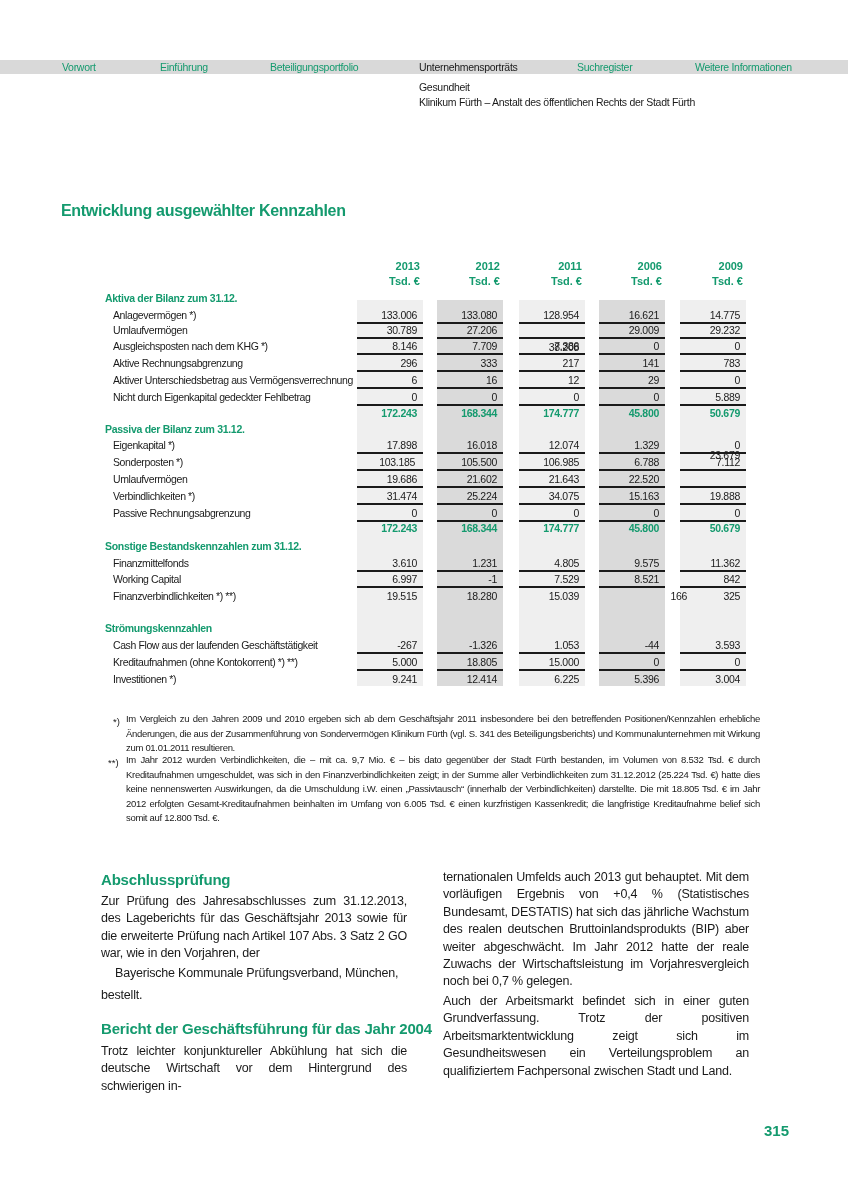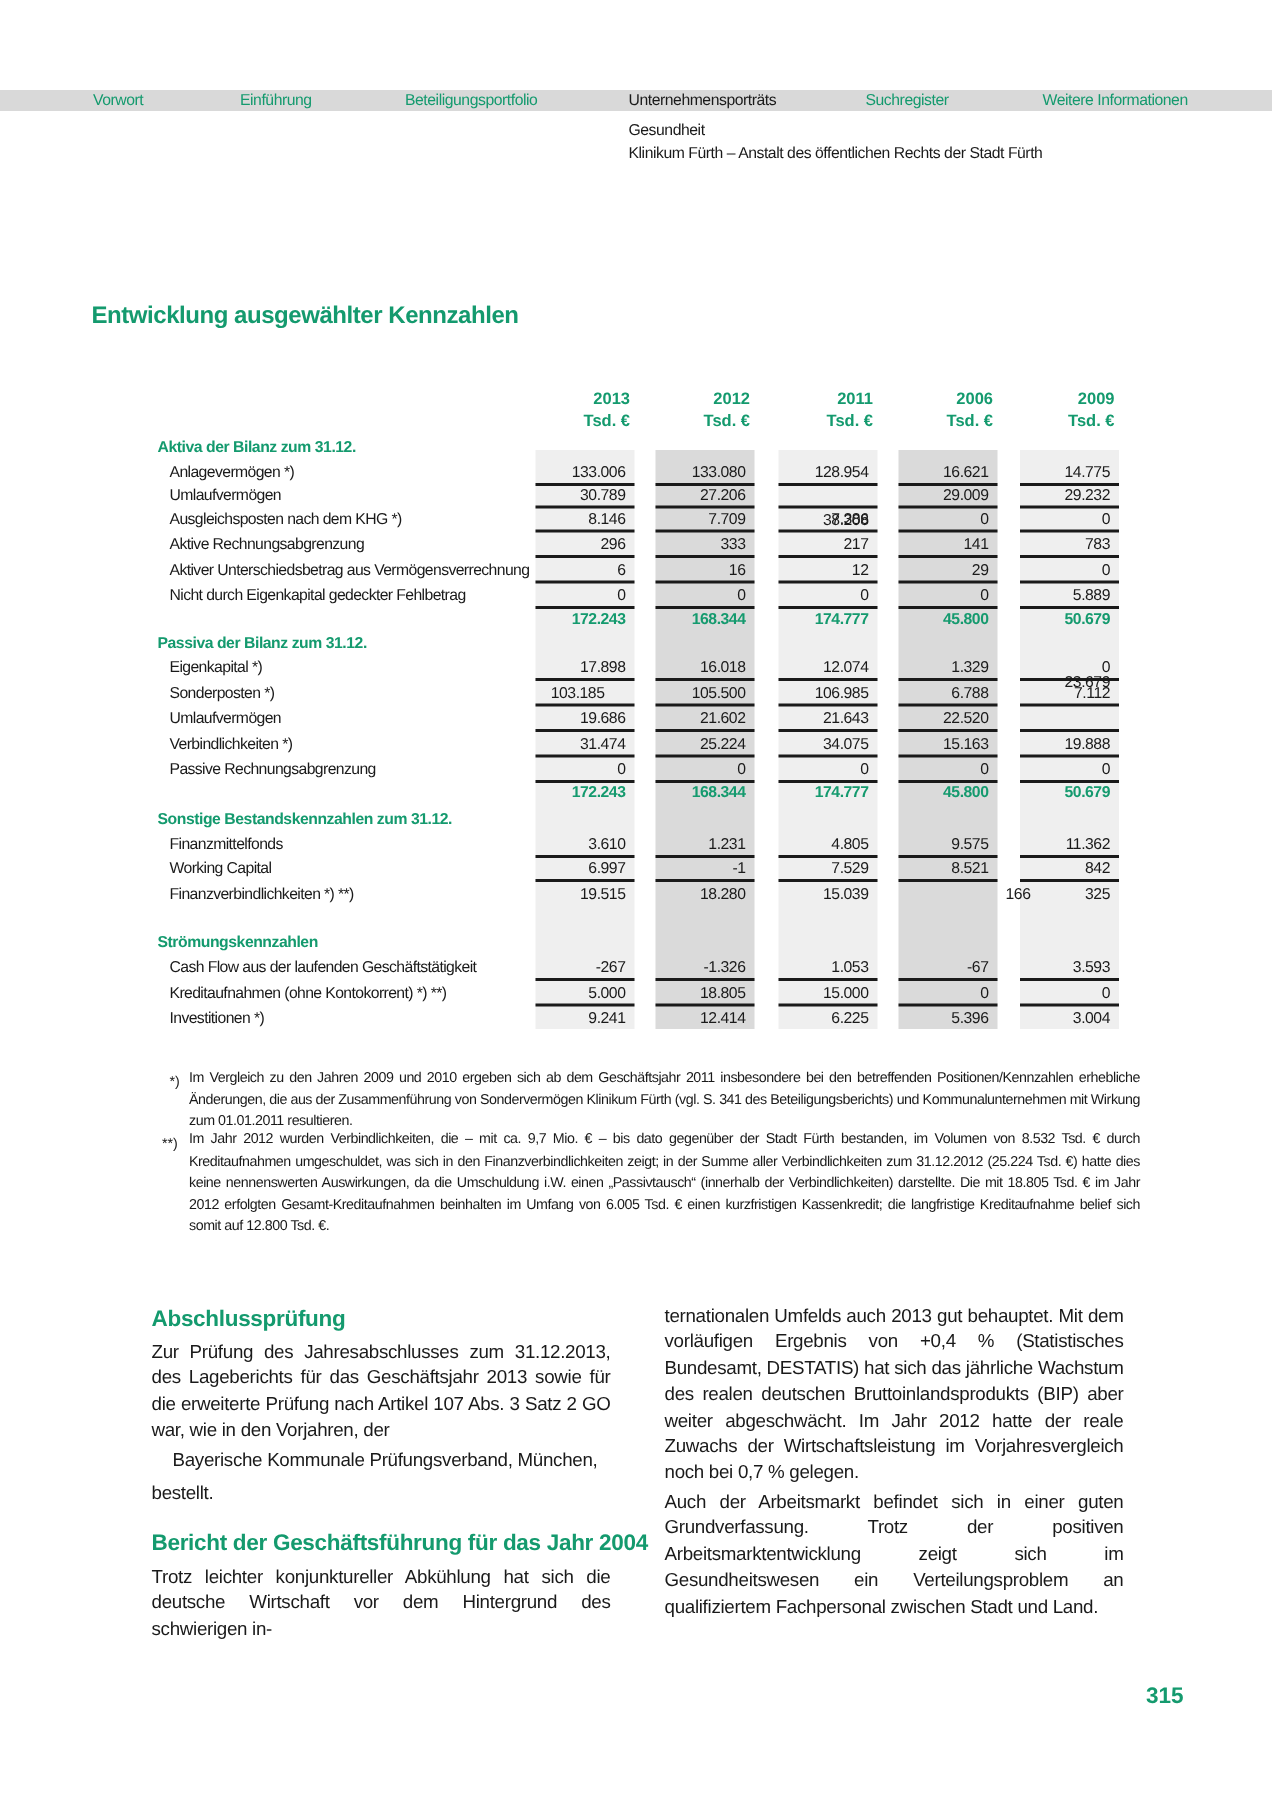--- a/index.html
+++ b/index.html
@@ -164,21 +164,21 @@
     <div class="uline" style="left:357px;top:452px;width:66px"></div>
     <div class="cell" style="left:431px;top:439px;width:66px">16.018</div>
     <div class="uline" style="left:437px;top:452px;width:66px"></div>
     <div class="cell" style="left:513px;top:439px;width:66px">12.074</div>
     <div class="uline" style="left:519px;top:452px;width:66px"></div>
     <div class="cell" style="left:593px;top:439px;width:66px">1.329</div>
     <div class="uline" style="left:599px;top:452px;width:66px"></div>
     <div class="cell" style="left:674px;top:439px;width:66px">0</div>
     <div class="uline" style="left:680px;top:452px;width:66px"></div>
     <div class="rowlabel" style="top:456px">Sonderposten *)</div>
-    <div class="cell" style="left:337px;top:456px;width:66px">103.185</div>
+    <div class="cell" style="left:349px;top:456px;width:66px">103.185</div>
     <div class="uline" style="left:357px;top:469px;width:66px"></div>
     <div class="cell" style="left:431px;top:456px;width:66px">105.500</div>
     <div class="uline" style="left:437px;top:469px;width:66px"></div>
     <div class="cell" style="left:513px;top:456px;width:66px">106.985</div>
     <div class="uline" style="left:519px;top:469px;width:66px"></div>
     <div class="cell" style="left:593px;top:456px;width:66px">6.788</div>
     <div class="uline" style="left:599px;top:469px;width:66px"></div>
     <div class="cell" style="left:674px;top:456px;width:66px">7.112</div>
     <div class="uline" style="left:680px;top:469px;width:66px"></div>
     <div class="rowlabel" style="top:473px">Umlaufvermögen</div>
@@ -249,21 +249,21 @@
     <div class="cell" style="left:621px;top:590px;width:66px">166</div>
     <div class="cell" style="left:674px;top:590px;width:66px">325</div>
     <div class="sec" style="top:622px">Strömungskennzahlen</div>
     <div class="rowlabel" style="top:639px">Cash Flow aus der laufenden Geschäftstätigkeit</div>
     <div class="cell" style="left:351px;top:639px;width:66px">-267</div>
     <div class="uline" style="left:357px;top:652px;width:66px"></div>
     <div class="cell" style="left:431px;top:639px;width:66px">-1.326</div>
     <div class="uline" style="left:437px;top:652px;width:66px"></div>
     <div class="cell" style="left:513px;top:639px;width:66px">1.053</div>
     <div class="uline" style="left:519px;top:652px;width:66px"></div>
-    <div class="cell" style="left:593px;top:639px;width:66px">-67</div>
+    <div class="cell" style="left:593px;top:639px;width:66px">-44</div>
     <div class="uline" style="left:599px;top:652px;width:66px"></div>
     <div class="cell" style="left:674px;top:639px;width:66px">3.593</div>
     <div class="uline" style="left:680px;top:652px;width:66px"></div>
     <div class="rowlabel" style="top:656px">Kreditaufnahmen (ohne Kontokorrent) *) **)</div>
     <div class="cell" style="left:351px;top:656px;width:66px">5.000</div>
     <div class="uline" style="left:357px;top:669px;width:66px"></div>
     <div class="cell" style="left:431px;top:656px;width:66px">18.805</div>
     <div class="uline" style="left:437px;top:669px;width:66px"></div>
     <div class="cell" style="left:513px;top:656px;width:66px">15.000</div>
     <div class="uline" style="left:519px;top:669px;width:66px"></div>

